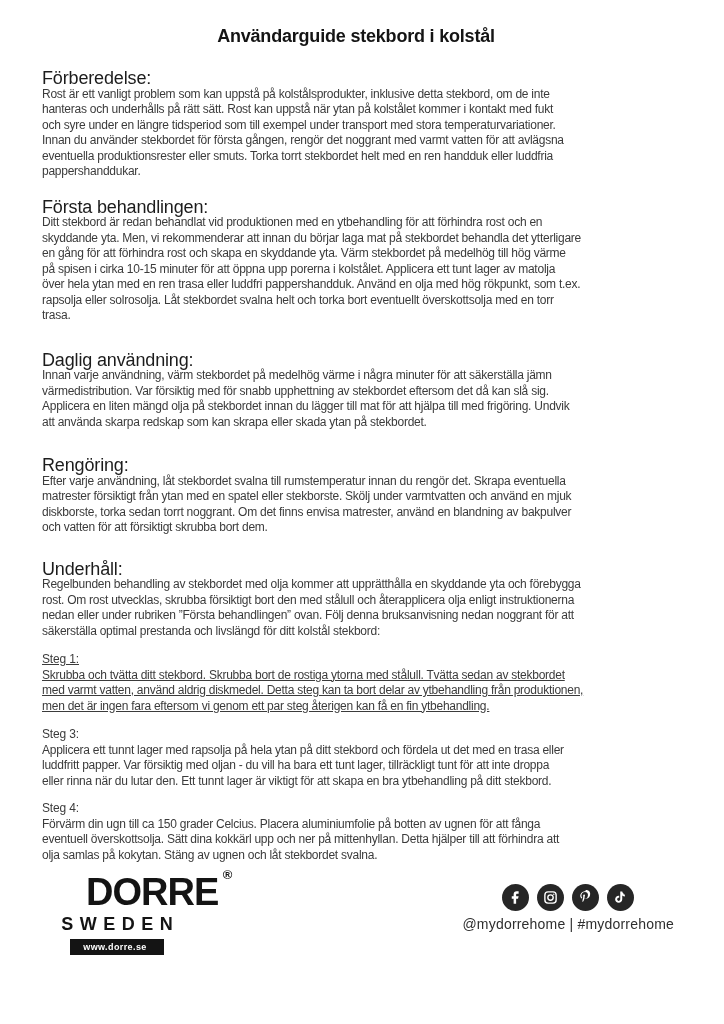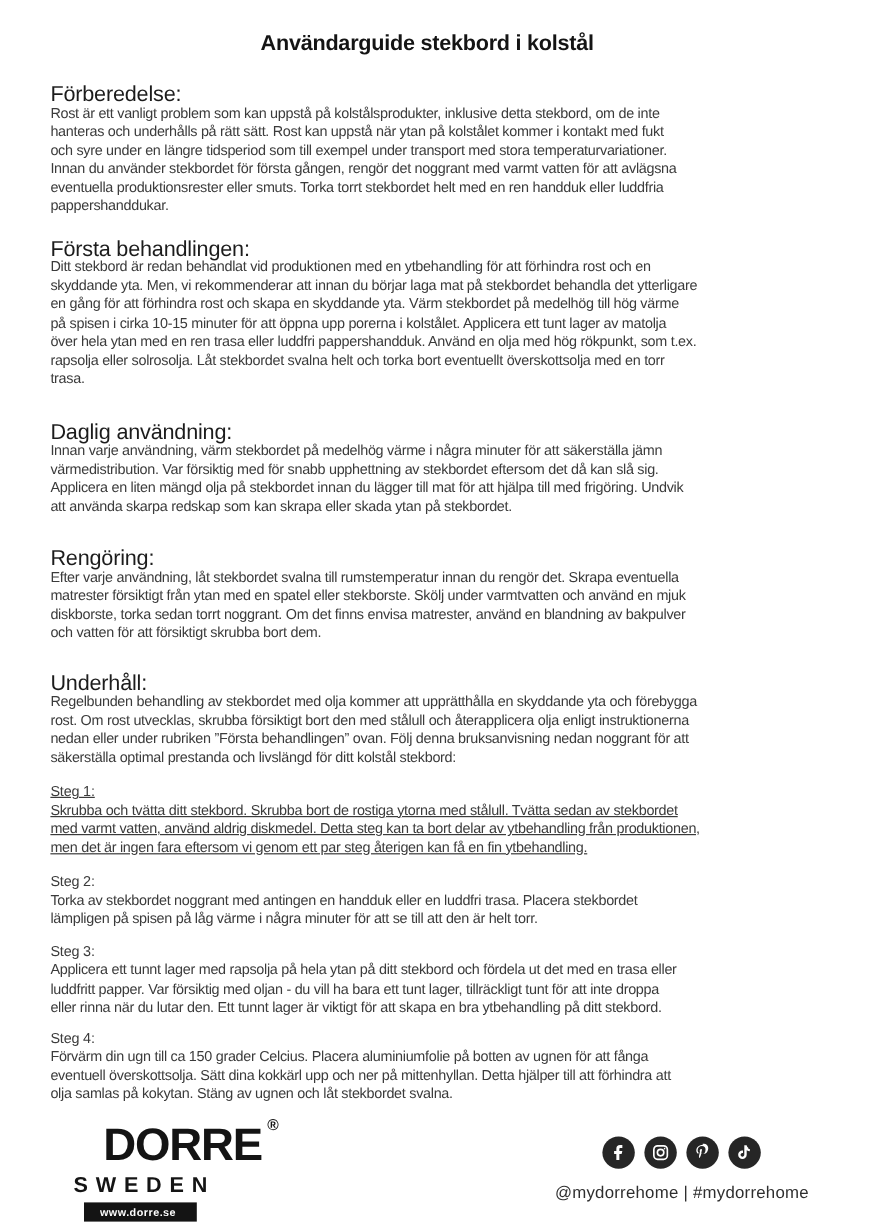--- a/index.html
+++ b/index.html
@@ -106,21 +106,21 @@
   }
   .social-icons { display: flex; gap: 8px; }
   .icon-circle {
     width: 27px; height: 27px;
     border-radius: 50%;
     background: #262626;
     display: flex; align-items: center; justify-content: center;
   }
   .icon-circle svg { display: block; }
   .social-handle {
-    margin-top: 11px;
+    margin-top: 5px;
     font-size: 14px;
     letter-spacing: 0.2px;
     color: #2e2e2e;
   }
 </style>
 </head>
 <body>
 
 <div class="page">
 
@@ -173,25 +173,20 @@
 säkerställa optimal prestanda och livslängd för ditt kolstål stekbord:</div>
     </section>
 
     <section class="sec step">
       <h2>Steg 1:</h2>
       <div class="body">Skrubba och tvätta ditt stekbord. Skrubba bort de rostiga ytorna med stålull. Tvätta sedan av stekbordet
 med varmt vatten, använd aldrig diskmedel. Detta steg kan ta bort delar av ytbehandling från produktionen,
 men det är ingen fara eftersom vi genom ett par steg återigen kan få en fin ytbehandling.</div>
     </section>
 
-    <section class="sec step">
-      <h2>Steg 2:</h2>
-      <div class="body">Torka av stekbordet noggrant med antingen en handduk eller en luddfri trasa. Placera stekbordet
-lämpligen på spisen på låg värme i några minuter för att se till att den är helt torr.</div>
-    </section>
 
     <section class="sec step">
       <h2>Steg 3:</h2>
       <div class="body">Applicera ett tunnt lager med rapsolja på hela ytan på ditt stekbord och fördela ut det med en trasa eller
 luddfritt papper. Var försiktig med oljan - du vill ha bara ett tunt lager, tillräckligt tunt för att inte droppa
 eller rinna när du lutar den. Ett tunnt lager är viktigt för att skapa en bra ytbehandling på ditt stekbord.</div>
     </section>
 
     <section class="sec step">
       <h2>Steg 4:</h2>

